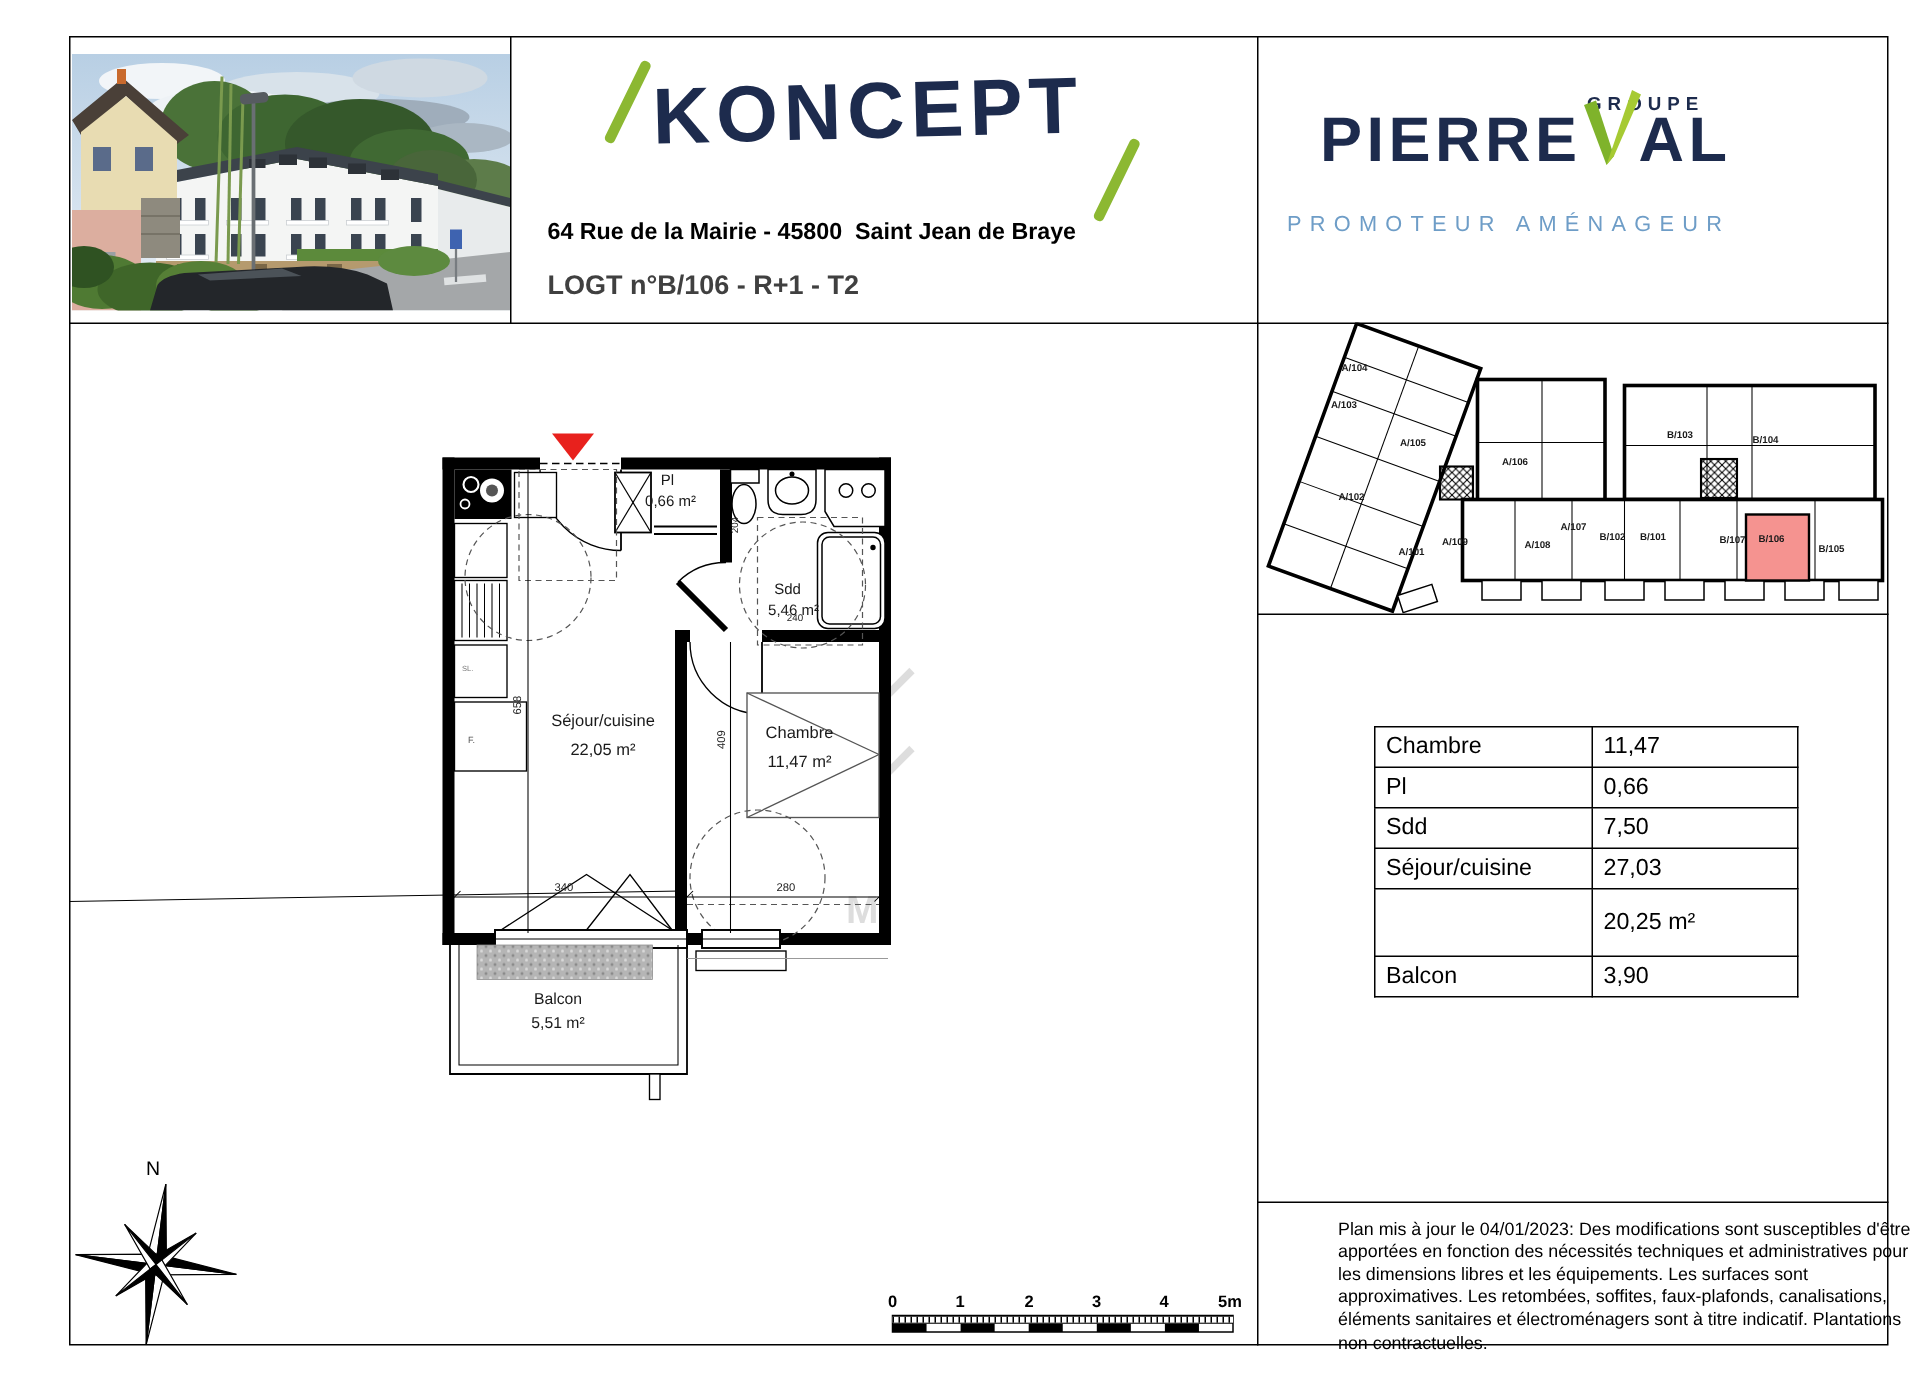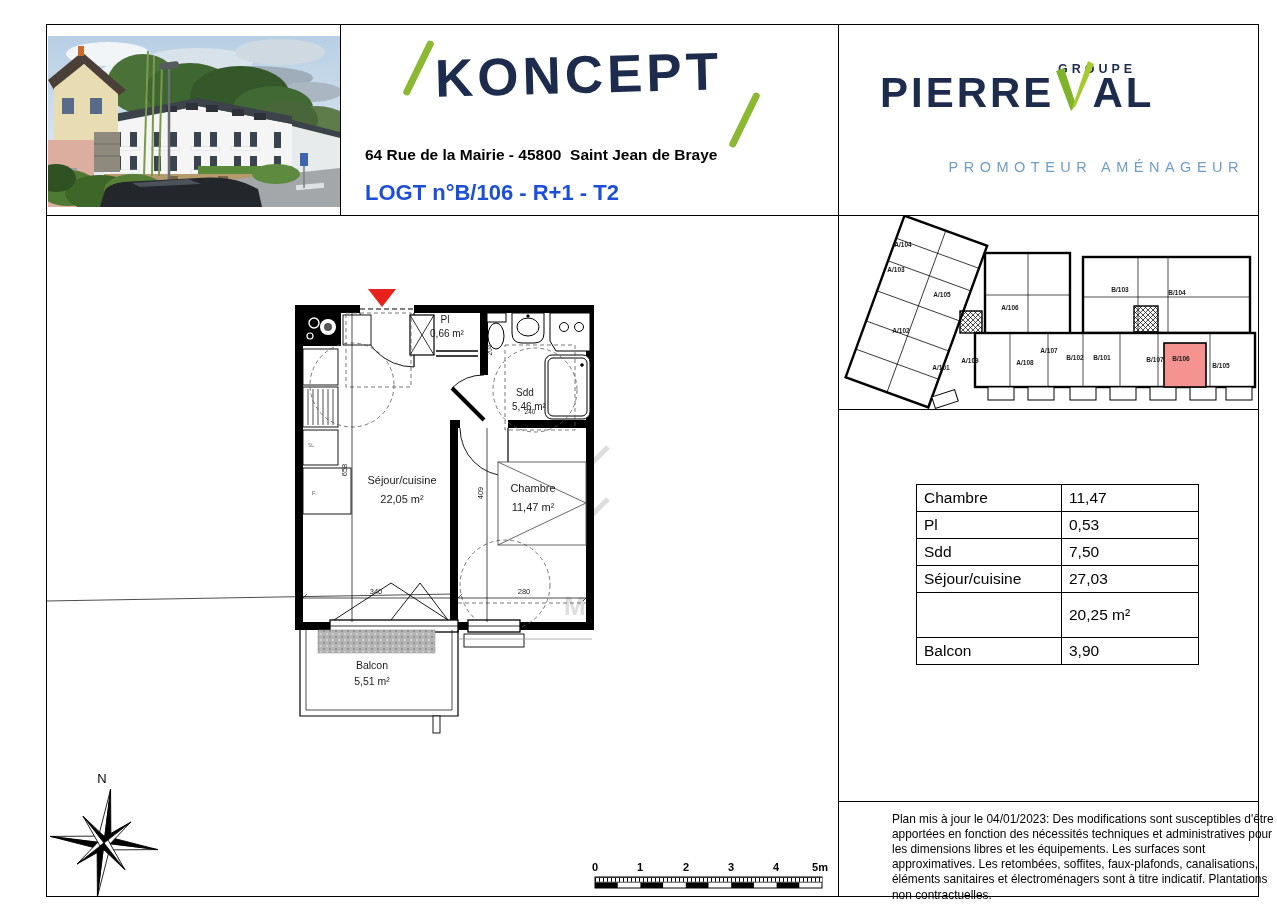--- a/index.html
+++ b/index.html
@@ -7,29 +7,29 @@
   .abs{position:absolute;}
   .line{position:absolute;background:#000;}
   .border-box{position:absolute;border:1px solid #000;box-sizing:border-box;}
 
   
   .koncept-wrap{position:absolute;left:355px;top:30px;width:484px;height:182px;}
   .koncept-text{position:absolute;left:80px;top:14px;font-size:53px;font-weight:800;
     letter-spacing:4px;color:#1d2b4d;transform:rotate(-1.5deg);}
   .slash{position:absolute;width:7px;height:60px;background:#8cb832;border-radius:3px;transform:rotate(26deg);}
   .addr{position:absolute;left:10px;top:116px;font-size:15.5px;font-weight:bold;color:#000;white-space:pre;}
-  .logt{position:absolute;left:10px;top:150px;font-size:22px;font-weight:bold;color:#1d4ed8;}
+  .logt{position:absolute;left:10px;top:150px;font-size:18px;font-weight:bold;color:#404040;}
 
   .pv-wrap{position:absolute;left:858px;top:46px;width:386px;height:130px;}
   .pv-groupe{position:absolute;left:200px;top:16px;font-size:12.5px;font-weight:bold;
     letter-spacing:4px;color:#1d2b4d;}
-  .pv-row{position:absolute;left:22px;top:26px;display:flex;align-items:center;}
+  .pv-row{position:absolute;left:22px;top:26px;display:flex;align-items:flex-start;}
   .pv-big{font-size:42px;font-weight:bold;color:#1d2b4d;letter-spacing:3px;line-height:1;}
-  .pv-tag{position:absolute;left:0;top:96px;width:386px;text-align:right;font-size:14.5px;
-    letter-spacing:5.5px;color:#6e9dc7;margin-top:17px;}
+  .pv-tag{position:absolute;left:0;top:96px;width:386px;text-align:left;font-size:14.5px;
+    letter-spacing:5.5px;color:#6e9dc7;}
 
   
   table.areas{position:absolute;left:916px;top:484px;border-collapse:collapse;
     font-size:15.5px;color:#000;}
   table.areas td{border:1px solid #000;height:26px;padding:0 7px;}
   td.lbl{width:130px;text-align:left;}
   td.val{width:122px;text-align:left;}
   tr.total td{height:44px;}
 
   .disclaimer{position:absolute;left:892px;top:812px;width:392px;font-size:11.9px;
@@ -256,21 +256,21 @@
 </svg>
 
 <table class="areas">
   <tbody>
       <tr>
     <td class="lbl">Chambre</td>
     <td class="val">11,47</td>
       </tr>
   <tr>
     <td class="lbl">Pl</td>
-    <td class="val">0,53</td>
+    <td class="val">0,66</td>
       </tr>
   <tr>
     <td class="lbl">Sdd</td>
     <td class="val">7,50</td>
       </tr>
   <tr>
     <td class="lbl">Séjour/cuisine</td>
     <td class="val">27,03</td>
       </tr>
   <tr class="total">

